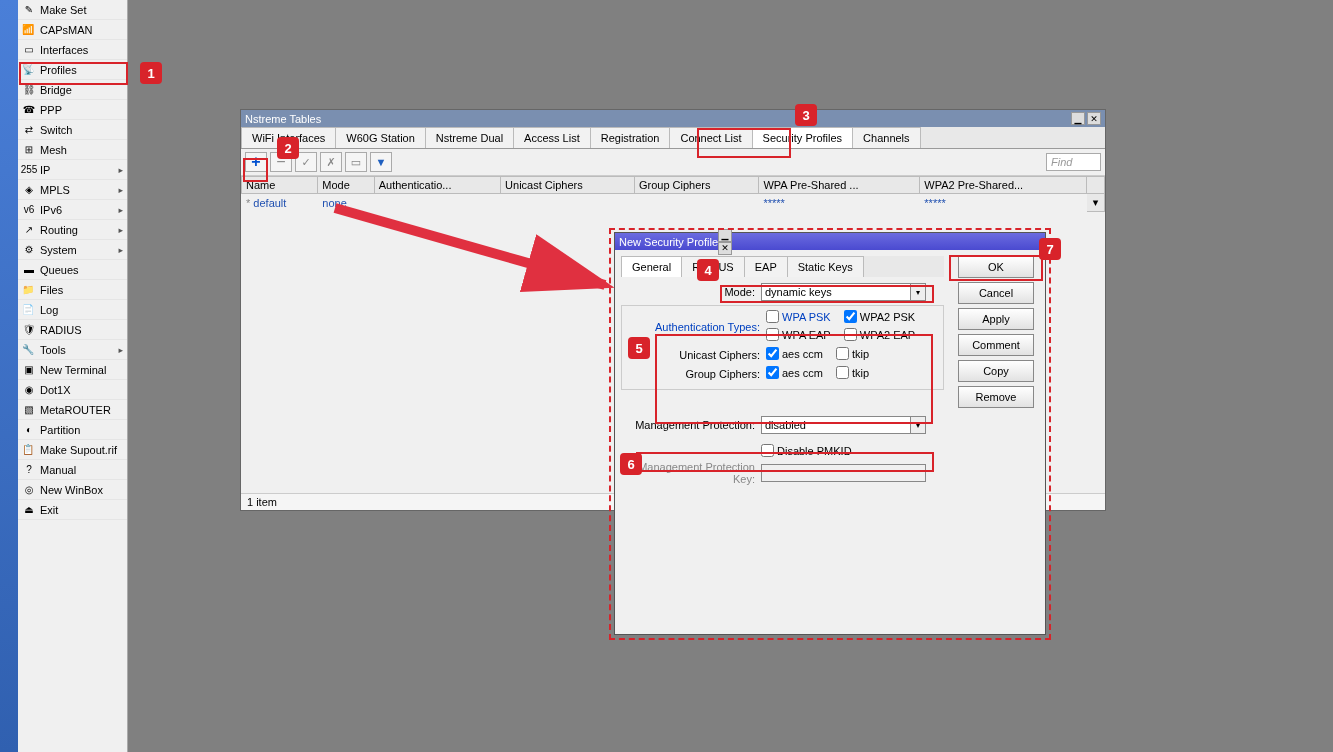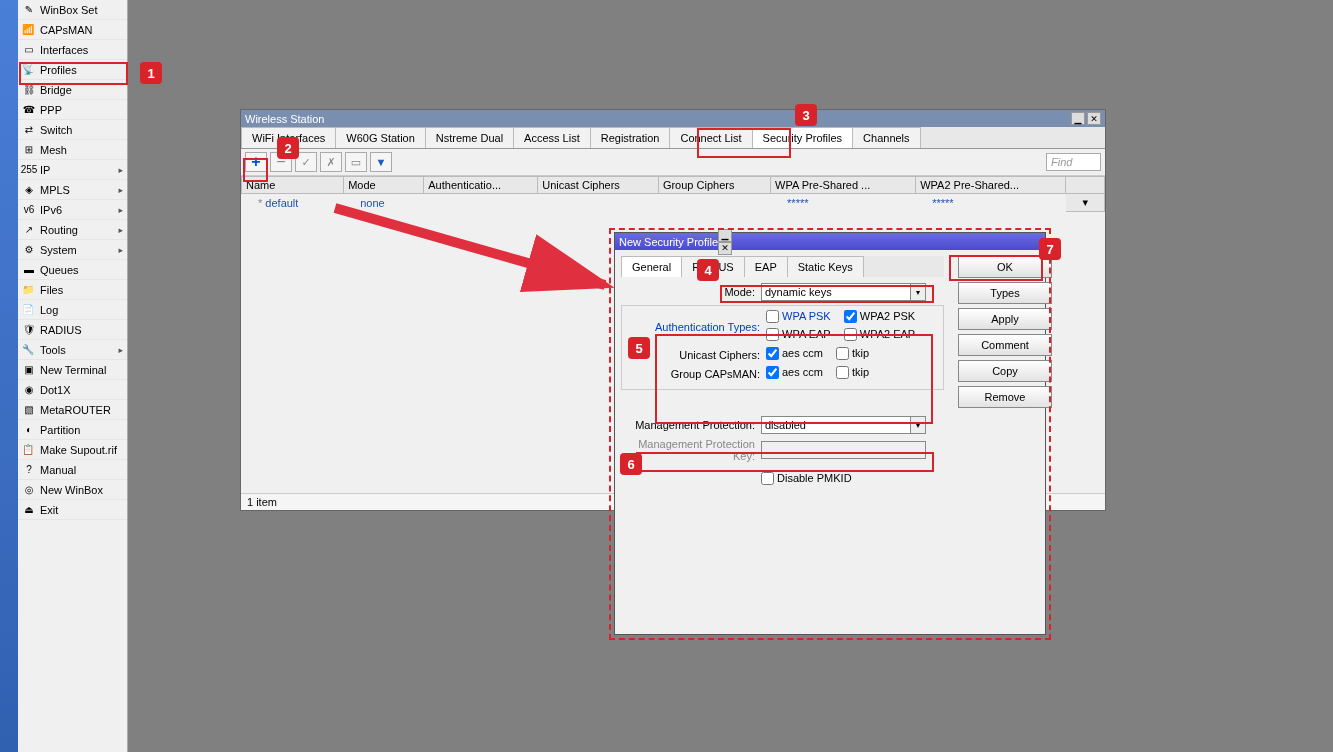--- a/index.html
+++ b/index.html
@@ -15,53 +15,53 @@
 .win-tbar .tbar-btns{margin-left:auto;display:flex;gap:2px}
 .tbar-btn{width:14px;height:13px;background:#ddd;border:1px solid #999;display:flex;align-items:center;justify-content:center;font-size:9px;color:#000;cursor:pointer}
 .tabs{display:flex;background:#e8e8e8;border-bottom:1px solid #999}
 .tab{padding:4px 10px;border:1px solid #bbb;border-bottom:none;background:#f2f2f2;cursor:pointer;margin-right:-1px}
 .tab.active{background:#fff}
 .toolbar{display:flex;align-items:center;padding:3px 4px;gap:3px;border-bottom:1px solid #ccc}
 .tbtn{width:22px;height:20px;border:1px solid #aaa;background:#f5f5f5;display:flex;align-items:center;justify-content:center;cursor:pointer}
 .find-box{margin-left:auto;width:55px;height:18px;border:1px solid #aaa;background:#fff;color:#999;padding:0 4px;font-style:italic;display:flex;align-items:center}
 table.grid{width:100%;border-collapse:collapse}
 table.grid th{background:#e8e8e8;border:1px solid #bbb;padding:2px 4px;text-align:left;font-weight:normal}
-table.grid td{border:1px solid transparent;padding:2px 16px}
+table.grid td{border:1px solid transparent;padding:2px 4px}
 .status-bar{position:absolute;bottom:0;left:0;right:0;height:17px;border-top:1px solid #ccc;background:#f5f5f5;padding:0 6px;display:flex;align-items:center}
 .dlg{position:absolute;background:#f0f0f0;border:1px solid #555}
 .dlg-tbar{height:17px;background:#5a4fd8;background:linear-gradient(#6b6be0,#4a4ad0);color:#fff;display:flex;align-items:center;padding:0 4px}
 .dlg-body{display:flex}
 .dlg-left{flex:1;padding:6px}
 .dlg-right{width:95px;padding:6px 8px}
-.dbtn{width:94px;height:22px;border:1px solid #888;background:linear-gradient(#fff,#e2e2e2);margin-bottom:4px;display:flex;align-items:center;justify-content:center;cursor:pointer}
+.dbtn{width:76px;height:22px;border:1px solid #888;background:linear-gradient(#fff,#e2e2e2);margin-bottom:4px;display:flex;align-items:center;justify-content:center;cursor:pointer}
 .form-row{display:flex;align-items:center;margin-bottom:4px}
 .form-label{width:140px;text-align:right;padding-right:6px}
 .form-input{height:18px;border:1px solid #888;background:#fff;padding:0 3px;flex:1;max-width:165px}
 .dd{display:flex;max-width:165px;flex:1}
 .dd .form-input{border-right:none}
 .dd-btn{width:18px;height:18px;border:1px solid #888;background:#eee;display:flex;align-items:center;justify-content:center;font-size:8px}
-.chk{display:inline-flex;align-items:flex-start;margin-right:10px}
+.chk{display:inline-flex;align-items:center;margin-right:10px}
 .chk input{margin-right:3px}
 .grp-box{border:1px solid #ccc;padding:4px;margin-bottom:4px}
 .badge{position:absolute;width:22px;height:22px;background:#d8232a;color:#fff;border-radius:4px;display:flex;align-items:center;justify-content:center;font-weight:bold;font-size:13px;z-index:100}
 .red-box{position:absolute;border:2px solid #d8232a;z-index:90;pointer-events:none}
 .red-dash{position:absolute;border:2px dashed #d8232a;z-index:90;pointer-events:none}
 .arrow{position:absolute;z-index:95;pointer-events:none}
 </style>
 </head>
 <body>
 
 <div class="blue-strip">
   <div class="rot-title">RouterOS WinBox</div>
 </div>
 
 <div class="sidebar" id="sidebar">
     <div class="side-item">
       <span class="side-ico">✎</span>
-      <span>WinBox Set</span>
+      <span>Make Set</span>
     </div>
     <div class="side-item">
       <span class="side-ico">📶</span>
       <span>CAPsMAN</span>
     </div>
     <div class="side-item">
       <span class="side-ico">▭</span>
       <span>Interfaces</span>
     </div>
     <div class="side-item">
@@ -159,21 +159,21 @@
       <span>New WinBox</span>
     </div>
     <div class="side-item">
       <span class="side-ico">⏏</span>
       <span>Exit</span>
     </div>
   </div>
 
 <div class="win" style="left:240px;top:109px;width:866px;height:402px">
   <div class="win-tbar">
-    <span>Wireless Station</span>
+    <span>Nstreme Tables</span>
     <div class="tbar-btns">
       <div class="tbar-btn">▁</div>
       <div class="tbar-btn">✕</div>
     </div>
   </div>
   <div class="tabs" id="wtabs">
       <div class="tab">WiFi Interfaces</div>
       <div class="tab">W60G Station</div>
       <div class="tab">Nstreme Dual</div>
       <div class="tab">Access List</div>
@@ -274,56 +274,56 @@
                 <input type="checkbox" checked="" style="">
                 <span>aes ccm</span>
               </label>
             <label class="chk">
                 <input type="checkbox" style="">
                 <span>tkip</span>
               </label>
           </div>
         </div>
         <div class="form-row">
-          <span class="form-label">Group CAPsMAN:</span>
+          <span class="form-label">Group Ciphers:</span>
           <div style="flex:1">
             <label class="chk">
                 <input type="checkbox" checked="" style="">
                 <span>aes ccm</span>
               </label>
             <label class="chk">
                 <input type="checkbox" style="">
                 <span>tkip</span>
               </label>
           </div>
         </div>
       </div>
 
       <div class="form-row" style="margin-top:26px">
         <span class="form-label">Management Protection:</span>
         <div class="dd">
             <input class="form-input" value="disabled" style="">
             <div class="dd-btn">▾</div>
           </div>
-      </div>
-      <div class="form-row">
-        <span class="form-label" style="color:#888">Management Protection Key:</span>
-        <input class="form-input" style="background: rgb(240, 240, 240);">
       </div>
       <div class="form-row" style="margin-top:10px">
         <span class="form-label"></span>
         <label class="chk">
             <input type="checkbox" style="">
             <span>Disable PMKID</span>
           </label>
       </div>
+      <div class="form-row">
+        <span class="form-label" style="color:#888">Management Protection Key:</span>
+        <input class="form-input" style="background: rgb(240, 240, 240);">
+      </div>
     </div>
     <div class="dlg-right" id="dbtns">
         <div class="dbtn">OK</div>
-        <div class="dbtn">Types</div>
+        <div class="dbtn">Cancel</div>
         <div class="dbtn">Apply</div>
         <div class="dbtn">Comment</div>
         <div class="dbtn">Copy</div>
         <div class="dbtn">Remove</div>
       </div>
   </div>
 </div>
 
 <svg class="arrow" style="left:330px;top:200px;width:290px;height:100px">
   <defs>

